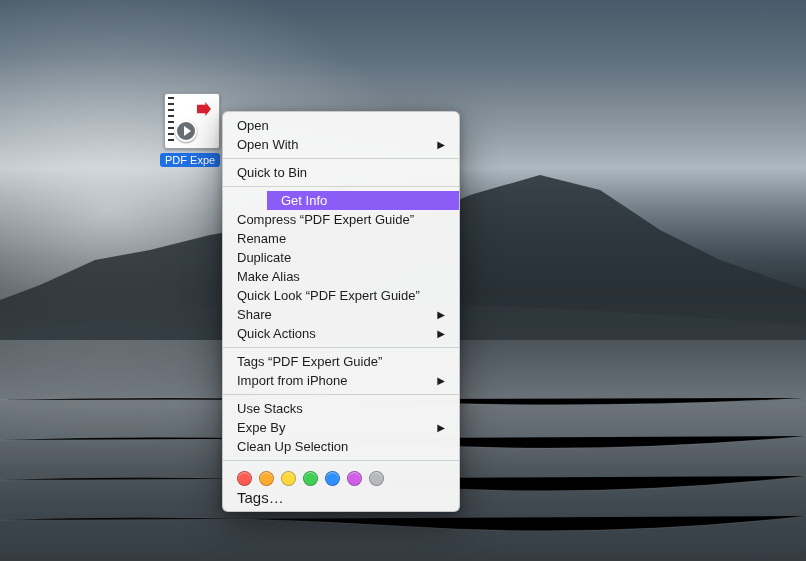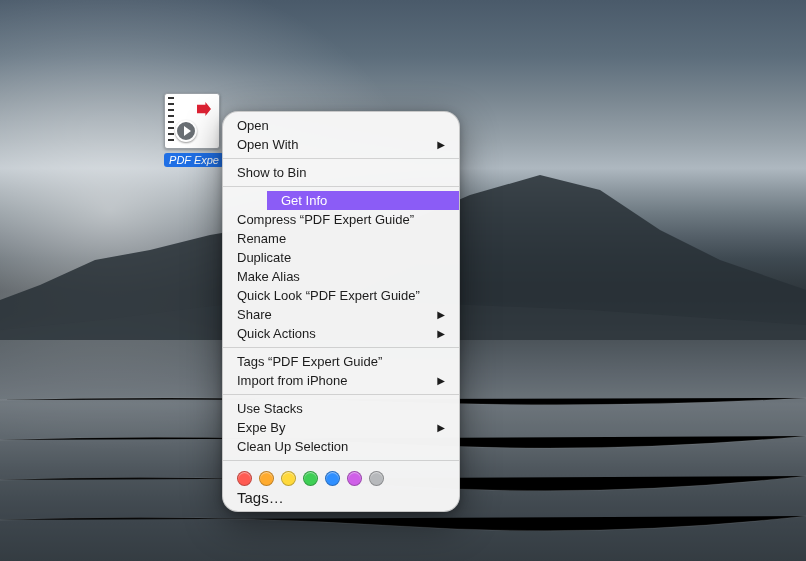--- a/index.html
+++ b/index.html
@@ -15,22 +15,21 @@
         #2e363c 52%, #3a4248 56%, #555d63 60%, #707880 66%, #8a9299 72%,
         #767e85 78%, #5a6269 84%, #474f56 90%, #3b434a 96%, #343b41 100%);
   }
   
   .mountains {
     position:absolute; left:0; top:0; width:806px; height:561px; pointer-events:none;
   }
   .file-icon {
     position:absolute;
     width:64px;
-    text-align:right;
-    font-style:italic;
+    text-align:left;
   }
   .file-icon .thumb {
     width:56px; height:56px; margin:0 auto 4px;
     background:#ffffff; border:1px solid #9aa0a6; border-radius:3px;
     box-shadow:0 1px 3px rgba(0,0,0,0.3);
     position:relative; overflow:hidden;
   }
   .file-icon .thumb .spiral {
     position:absolute; left:3px; top:3px; bottom:3px; width:6px;
     background:repeating-linear-gradient(to bottom,#333 0 2px, transparent 2px 6px);
@@ -52,21 +51,21 @@
     display:inline-block; background:#1f6fe5; color:#fff; font-size:11px;
     padding:1px 5px; border-radius:3px; white-space:nowrap;
     max-width:64px; overflow:hidden;
   }
 
   .context-menu {
     position:absolute;
     width:238px;
     background:rgba(246,246,246,0.98);
     border:1px solid rgba(0,0,0,0.18);
-    border-radius:16px;
+    border-radius:6px;
     box-shadow:0 12px 38px rgba(0,0,0,0.45), 0 2px 8px rgba(0,0,0,0.25);
     padding:4px 0;
     font-size:13px;
     color:#1c1c1c;
   }
   .context-menu .item {
     display:flex; align-items:center; justify-content:space-between;
     height:19px; padding:0 14px; line-height:19px;
     cursor:default;
   }
@@ -118,21 +117,21 @@
   <div class="context-menu" id="context-menu" style="left: 222px; top: 111px;">
       <div class="item">
         <span>Open</span>
       </div>
       <div class="item">
         <span>Open With</span>
         <span class="chev">▶</span>
       </div>
       <div class="sep"></div>
       <div class="item">
-        <span>Show to Bin</span>
+        <span>Quick to Bin</span>
       </div>
       <div class="sep"></div>
       <div class="item highlight">
         <span>Get Info</span>
       </div>
       <div class="item">
         <span>Compress “PDF Expert Guide”</span>
       </div>
       <div class="item">
         <span>Rename</span>

